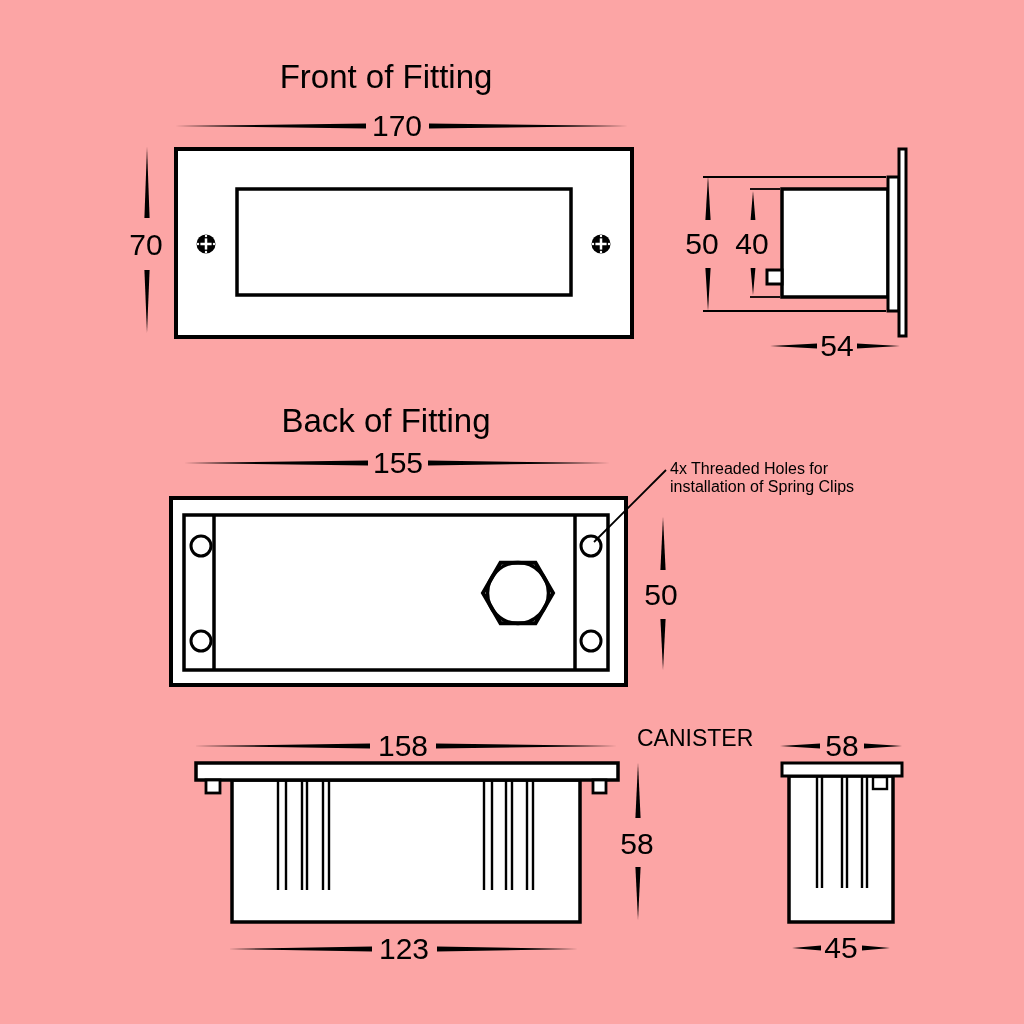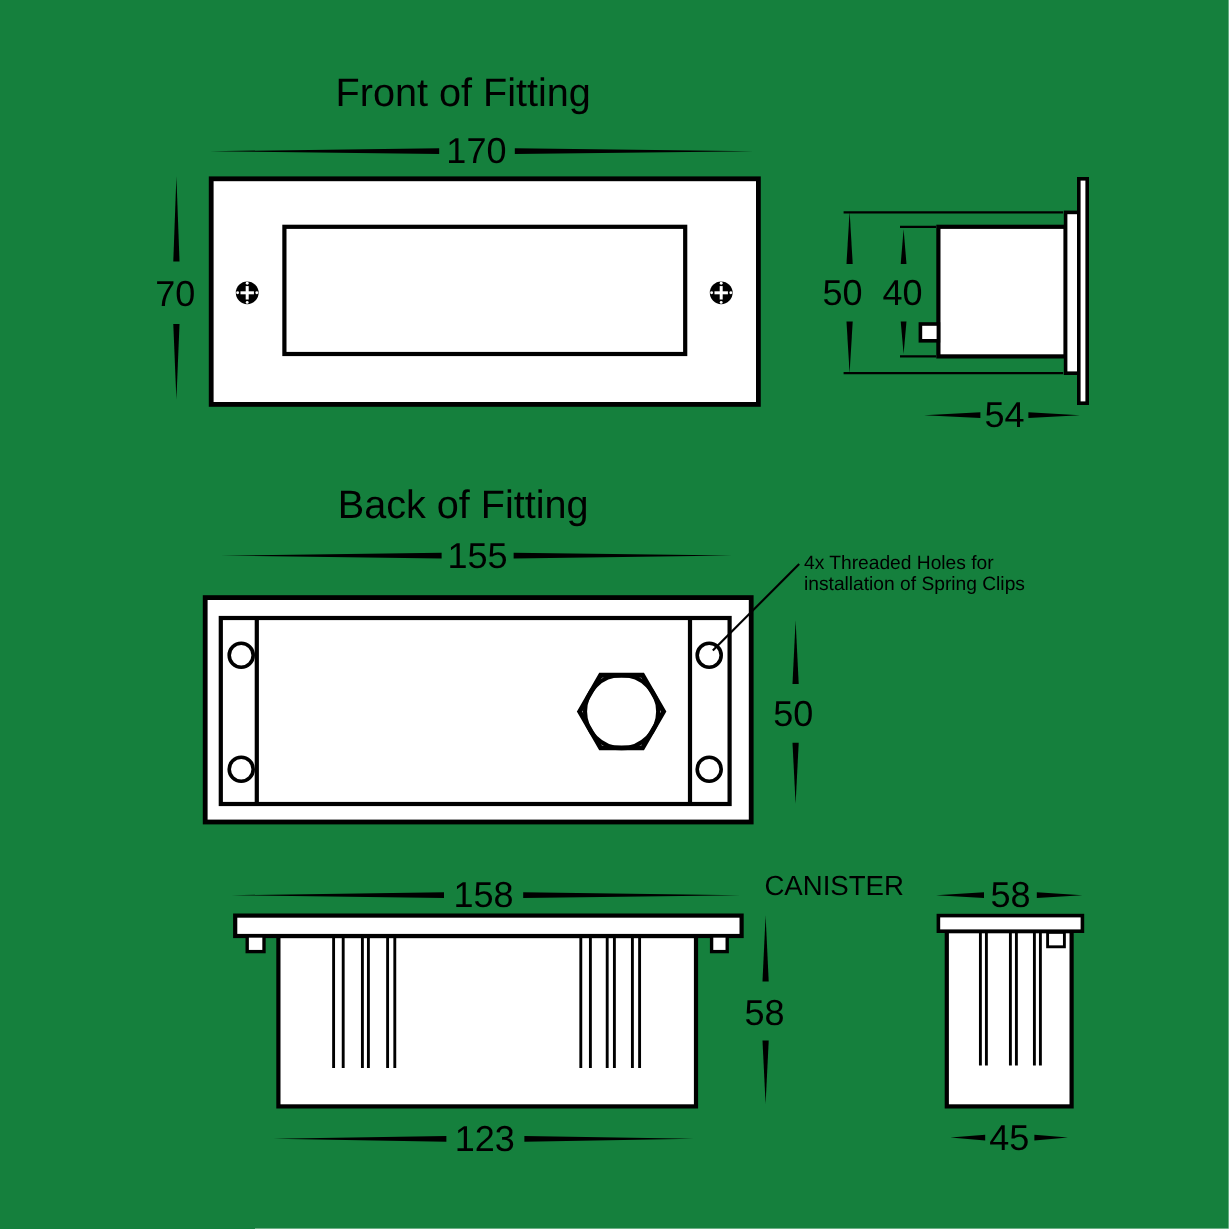--- a/index.html
+++ b/index.html
@@ -1,16 +1,16 @@
 <!DOCTYPE html>
 <html><head>
 <meta charset="utf-8">
 <style>
   html,body { margin:0; padding:0; background:#ffffff; }
-  .page { width:1024px; height:1024px; background:#15803d; position:relative; overflow:hidden; }
+  .page { width:1024px; height:1024px; background:#fca5a5; position:relative; overflow:hidden; }
   svg text { fill:#000000; font-family:"Liberation Sans", sans-serif; }
   .title-text { font-size:33px; text-anchor:middle; }
   .dim-text { font-size:30px; text-anchor:middle; }
   .note-text { font-size:16px; }
   .canister-label-text { font-size:23px; }
   .ln { fill:none; stroke:#000000; }
   .wh { fill:#ffffff; stroke:#000000; }
   .taper { fill:#000000; stroke:none; }
   .thin { stroke:#000000; stroke-width:1.8; fill:none; }
 </style>

